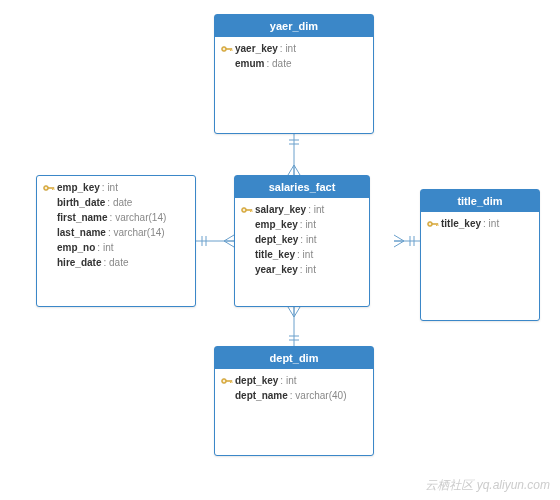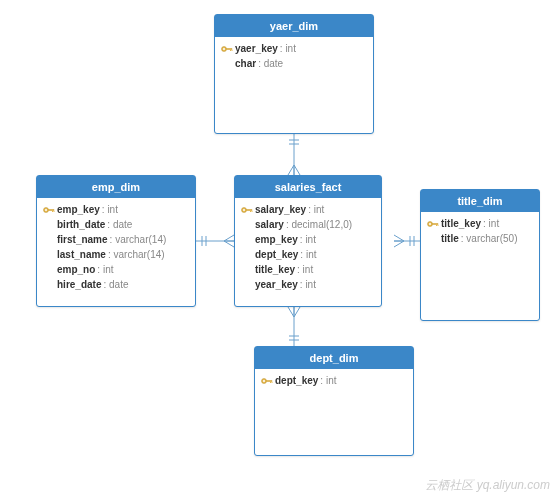--- a/index.html
+++ b/index.html
@@ -59,27 +59,26 @@
                 <rect x="10" y="6.5" width="12" height="3" fill="#e6b84f" stroke="#b8902c" stroke-width="0.5"></rect>
                 <rect x="18" y="9" width="2" height="3" fill="#e6b84f"></rect>
                 <rect x="21" y="9" width="2" height="3" fill="#e6b84f"></rect>
               </svg>
             </span>
             <span class="col-name">yaer_key</span>
             <span class="col-type">: <span>int</span></span>
           </div>
           <div class="col-row">
             <span class="key-icon"></span>
-            <span class="col-name">char</span>
+            <span class="col-name">emum</span>
             <span class="col-type">: <span>date</span></span>
           </div>
         </div>
       </div>
       <div class="table" style="left: 36px; top: 175px; width: 160px; min-height: 132px;">
-        <div class="table-header"><span>emp_dim</span></div>
         <div class="table-body">
           <div class="col-row">
             <span class="key-icon">
               <svg width="12" height="10" viewBox="0 0 24 16">
                 <circle cx="6" cy="8" r="5" fill="#e6b84f" stroke="#b8902c" stroke-width="1"></circle>
                 <circle cx="6" cy="8" r="2" fill="#fff"></circle>
                 <rect x="10" y="6.5" width="12" height="3" fill="#e6b84f" stroke="#b8902c" stroke-width="0.5"></rect>
                 <rect x="18" y="9" width="2" height="3" fill="#e6b84f"></rect>
                 <rect x="21" y="9" width="2" height="3" fill="#e6b84f"></rect>
               </svg>
@@ -107,40 +106,35 @@
             <span class="col-name">emp_no</span>
             <span class="col-type">: <span>int</span></span>
           </div>
           <div class="col-row">
             <span class="key-icon"></span>
             <span class="col-name">hire_date</span>
             <span class="col-type">: <span>date</span></span>
           </div>
         </div>
       </div>
-      <div class="table" style="left: 234px; top: 175px; width: 148px; min-height: 132px;">
+      <div class="table" style="left: 234px; top: 175px; width: 136px; min-height: 132px;">
         <div class="table-header"><span>salaries_fact</span></div>
         <div class="table-body">
           <div class="col-row">
             <span class="key-icon">
               <svg width="12" height="10" viewBox="0 0 24 16">
                 <circle cx="6" cy="8" r="5" fill="#e6b84f" stroke="#b8902c" stroke-width="1"></circle>
                 <circle cx="6" cy="8" r="2" fill="#fff"></circle>
                 <rect x="10" y="6.5" width="12" height="3" fill="#e6b84f" stroke="#b8902c" stroke-width="0.5"></rect>
                 <rect x="18" y="9" width="2" height="3" fill="#e6b84f"></rect>
                 <rect x="21" y="9" width="2" height="3" fill="#e6b84f"></rect>
               </svg>
             </span>
             <span class="col-name">salary_key</span>
             <span class="col-type">: <span>int</span></span>
-          </div>
-          <div class="col-row">
-            <span class="key-icon"></span>
-            <span class="col-name">salary</span>
-            <span class="col-type">: <span>decimal(12,0)</span></span>
           </div>
           <div class="col-row">
             <span class="key-icon"></span>
             <span class="col-name">emp_key</span>
             <span class="col-type">: <span>int</span></span>
           </div>
           <div class="col-row">
             <span class="key-icon"></span>
             <span class="col-name">dept_key</span>
             <span class="col-type">: <span>int</span></span>
@@ -166,41 +160,41 @@
                 <circle cx="6" cy="8" r="5" fill="#e6b84f" stroke="#b8902c" stroke-width="1"></circle>
                 <circle cx="6" cy="8" r="2" fill="#fff"></circle>
                 <rect x="10" y="6.5" width="12" height="3" fill="#e6b84f" stroke="#b8902c" stroke-width="0.5"></rect>
                 <rect x="18" y="9" width="2" height="3" fill="#e6b84f"></rect>
                 <rect x="21" y="9" width="2" height="3" fill="#e6b84f"></rect>
               </svg>
             </span>
             <span class="col-name">title_key</span>
             <span class="col-type">: <span>int</span></span>
           </div>
-          <div class="col-row">
-            <span class="key-icon"></span>
-            <span class="col-name">title</span>
-            <span class="col-type">: <span>varchar(50)</span></span>
-          </div>
-        </div>
-      </div>
-      <div class="table" style="left: 214px; top: 346px; width: 160px; min-height: 110px; margin-left: 40px;">
+        </div>
+      </div>
+      <div class="table" style="left: 214px; top: 346px; width: 160px; min-height: 110px;">
         <div class="table-header"><span>dept_dim</span></div>
         <div class="table-body">
           <div class="col-row">
             <span class="key-icon">
               <svg width="12" height="10" viewBox="0 0 24 16">
                 <circle cx="6" cy="8" r="5" fill="#e6b84f" stroke="#b8902c" stroke-width="1"></circle>
                 <circle cx="6" cy="8" r="2" fill="#fff"></circle>
                 <rect x="10" y="6.5" width="12" height="3" fill="#e6b84f" stroke="#b8902c" stroke-width="0.5"></rect>
                 <rect x="18" y="9" width="2" height="3" fill="#e6b84f"></rect>
                 <rect x="21" y="9" width="2" height="3" fill="#e6b84f"></rect>
               </svg>
             </span>
             <span class="col-name">dept_key</span>
             <span class="col-type">: <span>int</span></span>
+          </div>
+          <div class="col-row">
+            <span class="key-icon"></span>
+            <span class="col-name">dept_name</span>
+            <span class="col-type">: <span>varchar(40)</span></span>
           </div>
         </div>
       </div>
     </div>
 
 <div class="watermark">云栖社区  yq.aliyun.com</div>
 </div>
 
 </body></html>

